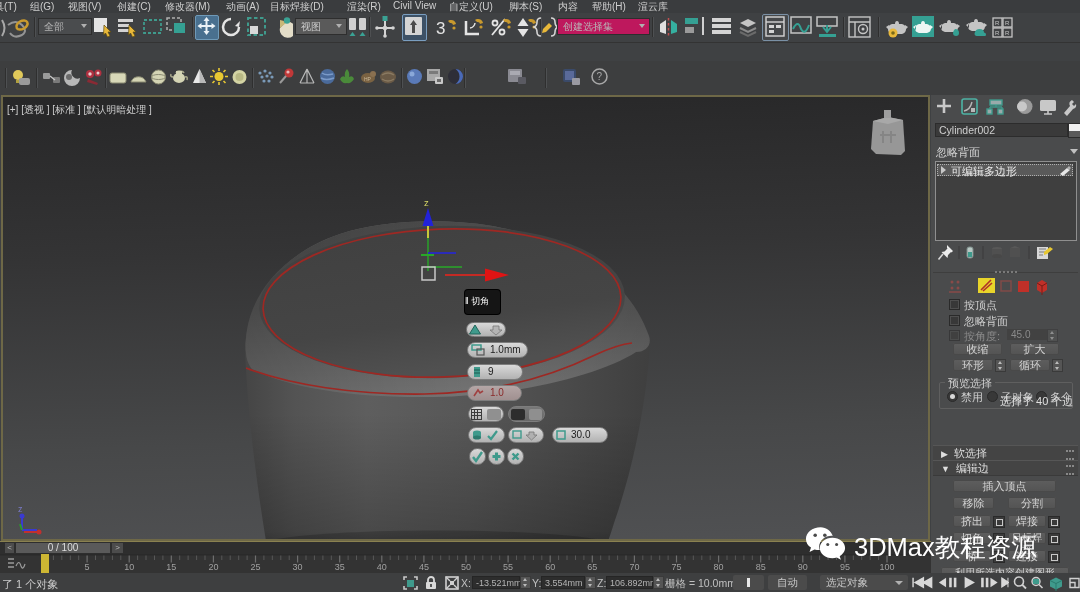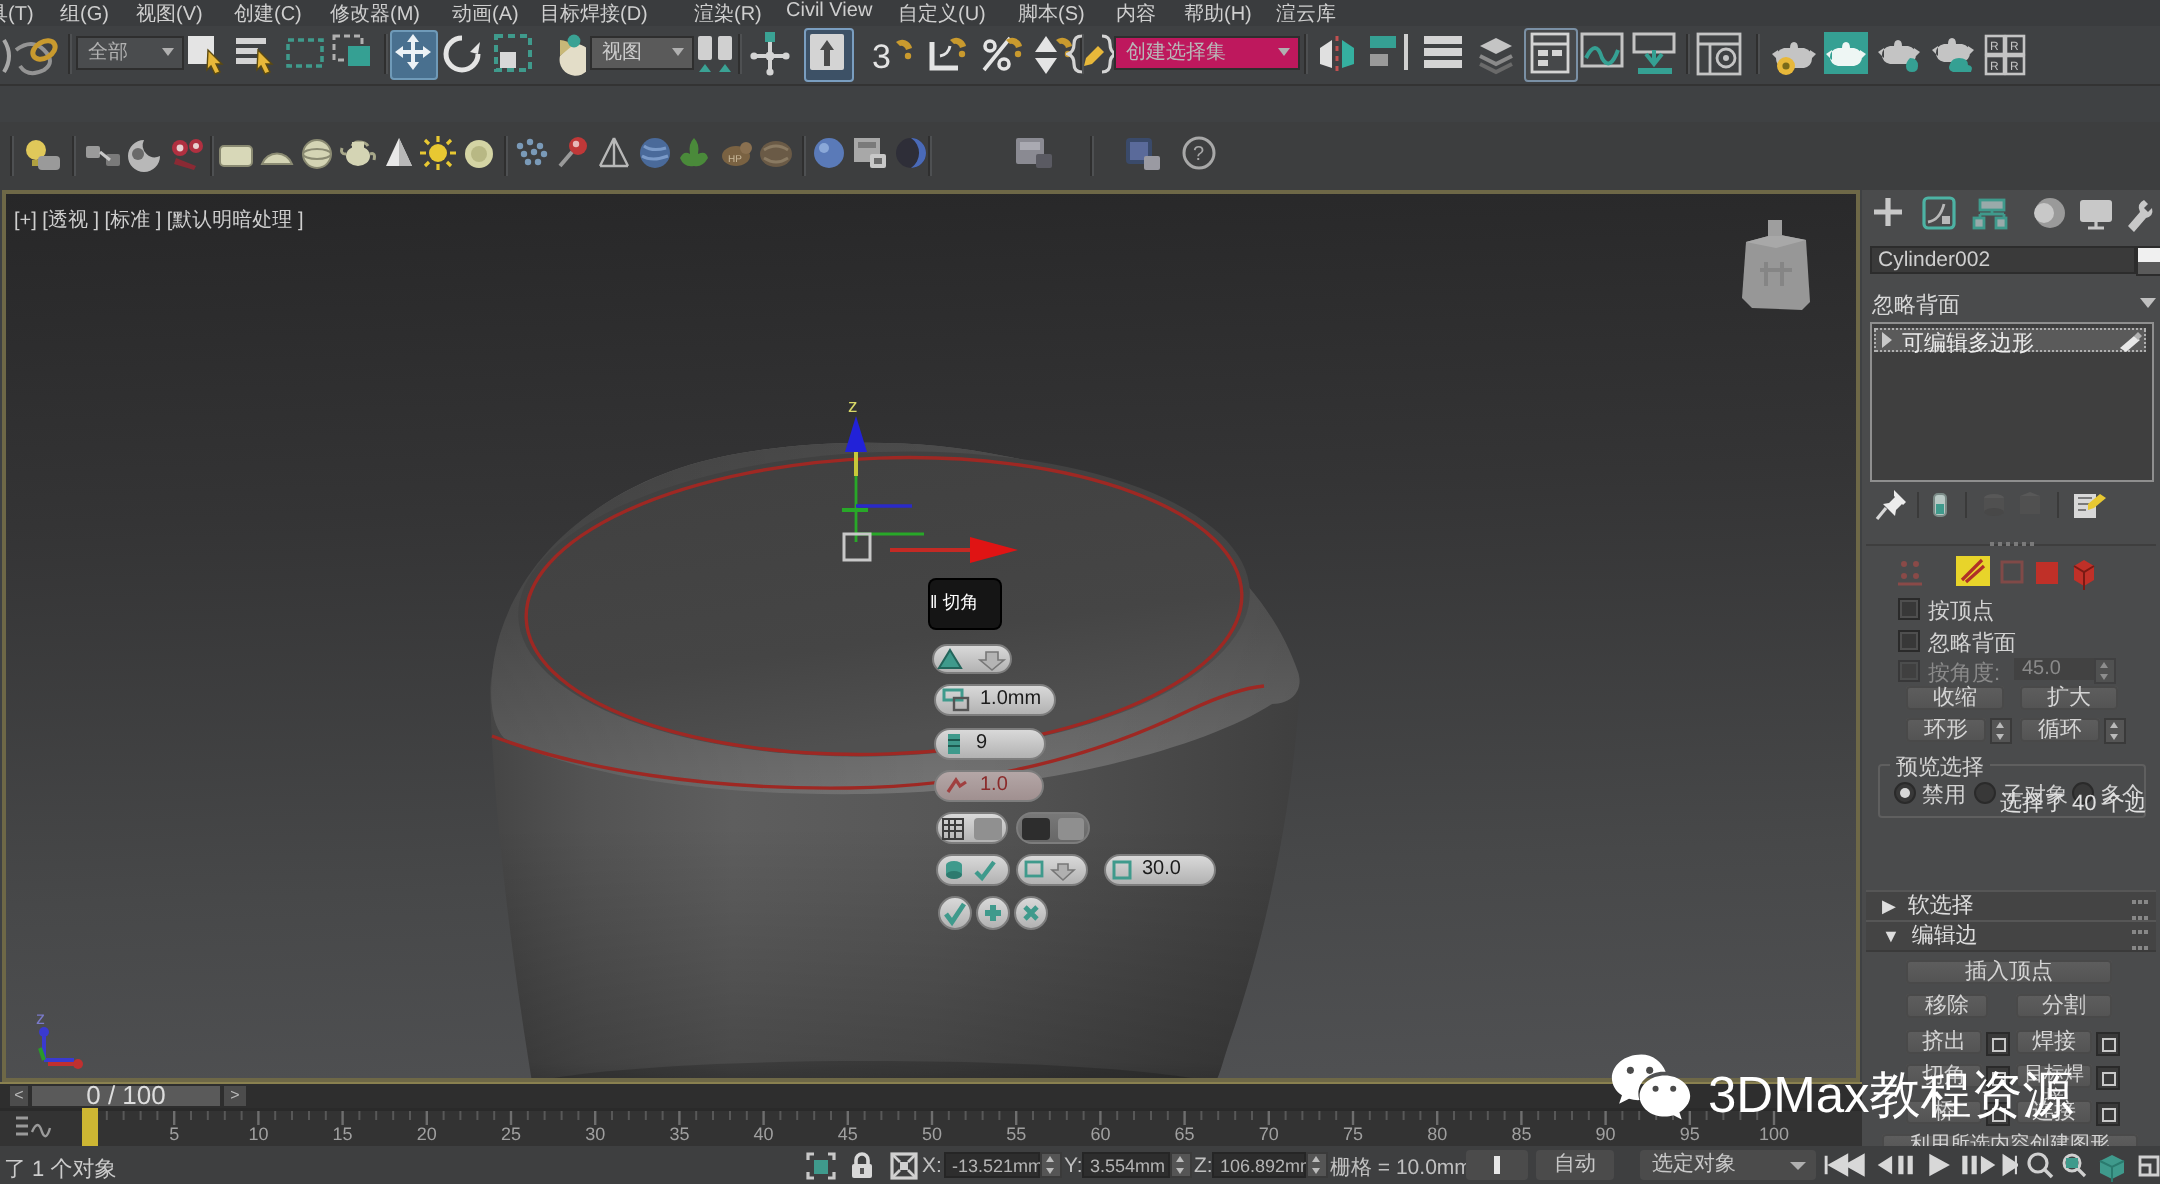--- a/index.html
+++ b/index.html
@@ -637,21 +637,21 @@
       </div>
   <div class="btn" style="left:77px;top:455px;width:38px;height:12px;line-height:12px">连接</div>
   <div class="sbox" style="left:117px;top:456px">
         <i></i>
       </div>
   <div class="btn" style="left:10px;top:472px;width:128px;height:12px;line-height:12px;font-size:10px">利用所选内容创建图形</div>
 </div>
 
 <div class="abs" id="sliderrow">
   <div class="abs" style="left:5px;top:1px;width:9px;height:10px;background:#4c4c4c;color:#bbb;font-size:8px;line-height:10px;text-align:center">&lt;</div>
-  <div class="abs" style="left:16px;top:1px;width:94px;height:10px;background:#5a5a5a;color:#ddd;font-size:13px;line-height:10px;text-align:center">0 / 100</div>
+  <div class="abs" style="left:16px;top:1px;width:94px;height:10px;background:#5a5a5a;color:#ddd;font-size:10px;line-height:10px;text-align:center">0 / 100</div>
   <div class="abs" style="left:112px;top:1px;width:11px;height:10px;background:#4c4c4c;color:#bbb;font-size:8px;line-height:10px;text-align:center">&gt;</div>
 </div>
 <div class="abs" id="ruler">
   <svg width="931" height="19" viewBox="0 0 931 19">
     <rect x="0" y="0" width="931" height="19" fill="#333333"></rect>
     <rect x="0" y="0" width="931" height="1.5" fill="#2a2a2a"></rect>
     <g>
           <rect x="44.4" y="1.5" width="1.2" height="7" fill="#6e6e6e"></rect>
           <rect x="52.9" y="1.5" width="1" height="4.5" fill="#585858"></rect>
           <rect x="61.3" y="1.5" width="1" height="4.5" fill="#585858"></rect>

